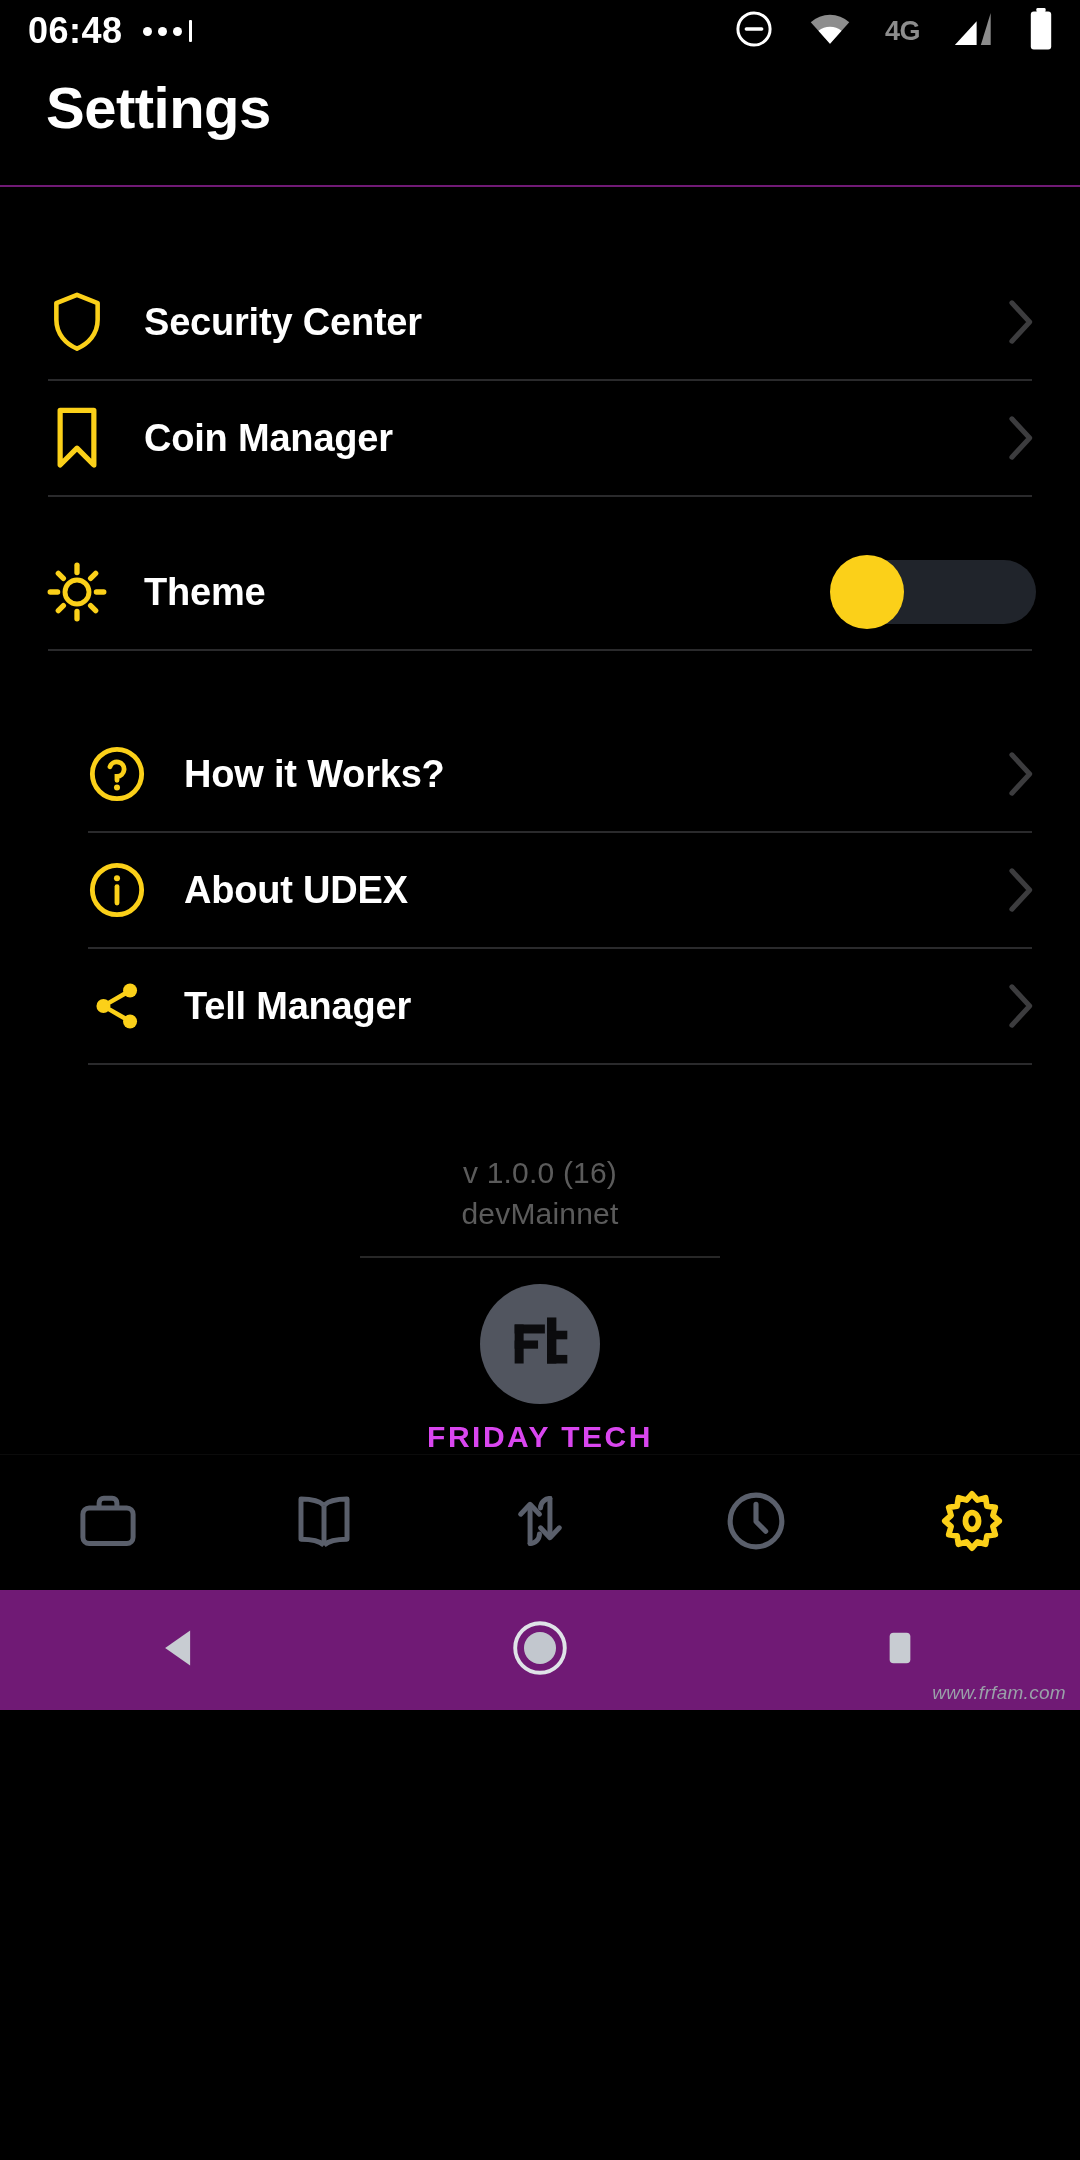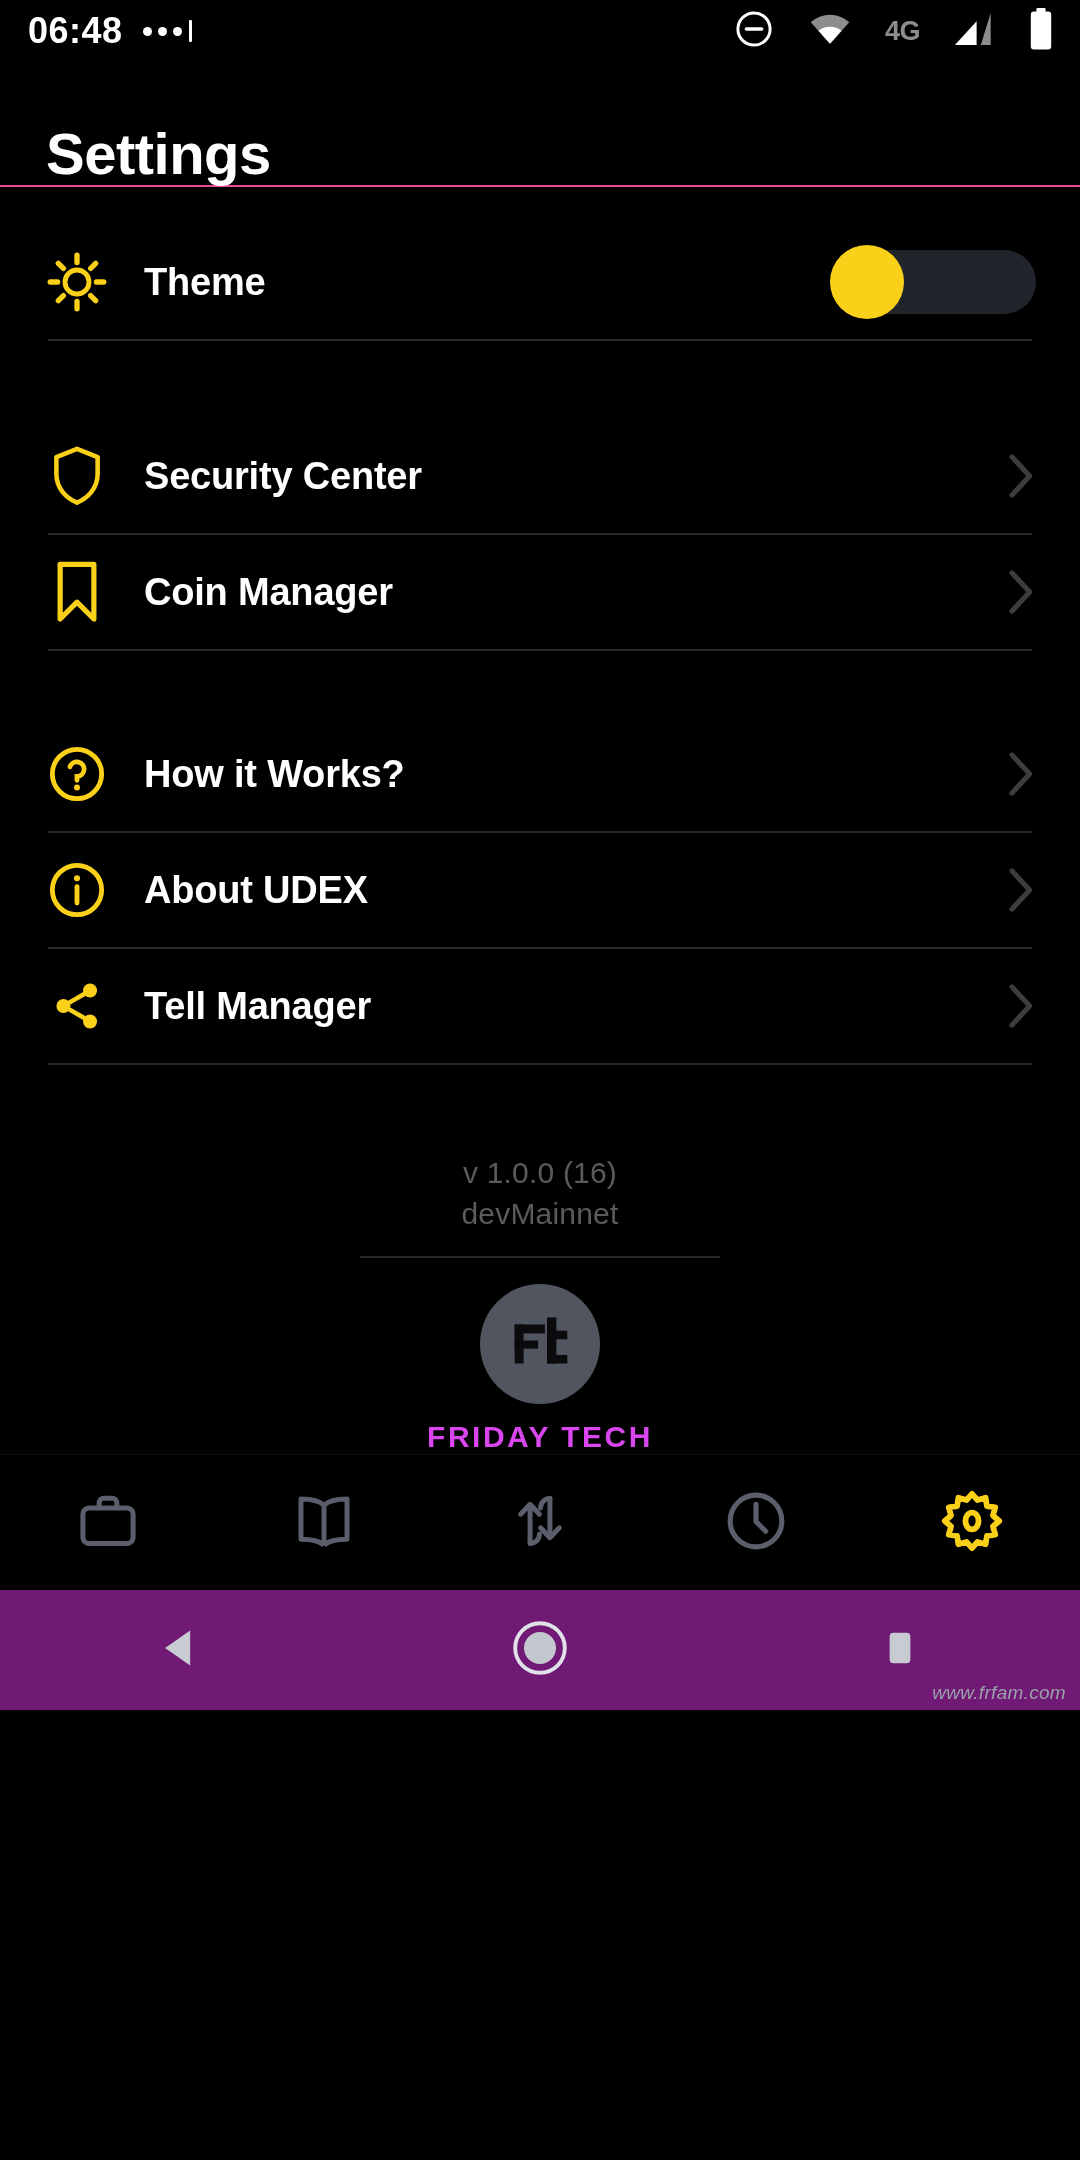--- a/index.html
+++ b/index.html
@@ -43,35 +43,35 @@
   .sb-spacer { flex:1; }
   .sb-right { display:flex; align-items:center; gap:33px; }
   .sb-4g {
     font-size:27px; font-weight:700; color:#8d8d8d;
     letter-spacing:-.5px; line-height:1;
   }
 
   
   .header {
     flex:0 0 125px;
-    display:flex; align-items:flex-end;
+    display:flex; align-items:flex-start;
     padding:16px 0 0 46px;
-    border-bottom:2px solid #ec4899;
+    border-bottom:2px solid #701a75;
   }
   .header h1 {
     font-size:58px; font-weight:700; color:#fff;
     letter-spacing:-.5px; line-height:1.05;
   }
 
   
   .content { flex:1; display:flex; flex-direction:column; position:relative; }
   .group { padding:0 0 0 0; }
   .group.g1 { margin-top:78px; }
   .group.g2 { margin-top:38px; }
-  .group.g3 { margin-top:66px; }
+  .group.g3 { margin-top:66px;margin-left:40px; }
 
   .row {
     height:114px;
     display:flex; align-items:center;
     padding:0 44px 0 46px;
     position:relative;
   }
   .row .ico {
     width:62px; flex:0 0 62px;
     display:flex; align-items:center; justify-content:center;
@@ -202,20 +202,55 @@
         </svg>
       </span>
     </span>
   </div>
 
   <div class="header">
     <h1>Settings</h1>
   </div>
 
   <div class="content">
+
+    <div class="group g1">
+
+      <div class="row">
+        <span class="ico">
+          <svg width="54" height="60" viewBox="0 0 22 25">
+            <path d="M11 1.2 L19.6 4.6 L19.6 11.6 C19.6 17.6 15.6 21.6 11 23.6 C6.4 21.6 2.4 17.6 2.4 11.6 L2.4 4.6 Z" fill="none" stroke="#FBD019" stroke-width="1.9" stroke-linejoin="round"></path>
+          </svg>
+        </span>
+        <span class="label">Security Center</span>
+        <span class="chev">
+          <svg width="30" height="48" viewBox="0 0 12 20">
+            <path d="M2.2 2 L9.6 10 L2.2 18" fill="none" stroke="#3c3c3e" stroke-width="2.1" stroke-linecap="round" stroke-linejoin="round"></path>
+          </svg>
+        </span>
+      </div>
+
+      <div class="divider"></div>
+
+      <div class="row">
+        <span class="ico">
+          <svg width="50" height="62" viewBox="0 0 20 25">
+            <path d="M3.2 1.4 L16.8 1.4 L16.8 23.4 L10 16.6 L3.2 23.4 Z" fill="none" stroke="#FBD019" stroke-width="2.1" stroke-linejoin="round"></path>
+          </svg>
+        </span>
+        <span class="label">Coin Manager</span>
+        <span class="chev">
+          <svg width="30" height="48" viewBox="0 0 12 20">
+            <path d="M2.2 2 L9.6 10 L2.2 18" fill="none" stroke="#3c3c3e" stroke-width="2.1" stroke-linecap="round" stroke-linejoin="round"></path>
+          </svg>
+        </span>
+      </div>
+
+      <div class="divider"></div>
+    </div>
 
     <div class="group g2">
       <div class="row">
         <span class="ico">
           <svg width="60" height="60" viewBox="0 0 26 26">
             <circle cx="13" cy="13" r="5.2" fill="none" stroke="#FBD019" stroke-width="2.1"></circle>
             <g stroke="#FBD019" stroke-width="2.3" stroke-linecap="round">
               <line x1="13" y1="1.4" x2="13" y2="4.6"></line>
               <line x1="13" y1="21.4" x2="13" y2="24.6"></line>
               <line x1="1.4" y1="13" x2="4.6" y2="13"></line>
@@ -229,55 +264,20 @@
         </span>
         <span class="label">Theme</span>
         <span class="toggle">
           <span class="track"></span>
           <span class="knob"></span>
         </span>
       </div>
       <div class="divider"></div>
     </div>
 
-    <div class="group g1">
-
-      <div class="row">
-        <span class="ico">
-          <svg width="54" height="60" viewBox="0 0 22 25">
-            <path d="M11 1.2 L19.6 4.6 L19.6 11.6 C19.6 17.6 15.6 21.6 11 23.6 C6.4 21.6 2.4 17.6 2.4 11.6 L2.4 4.6 Z" fill="none" stroke="#FBD019" stroke-width="1.9" stroke-linejoin="round"></path>
-          </svg>
-        </span>
-        <span class="label">Security Center</span>
-        <span class="chev">
-          <svg width="30" height="48" viewBox="0 0 12 20">
-            <path d="M2.2 2 L9.6 10 L2.2 18" fill="none" stroke="#3c3c3e" stroke-width="2.1" stroke-linecap="round" stroke-linejoin="round"></path>
-          </svg>
-        </span>
-      </div>
-
-      <div class="divider"></div>
-
-      <div class="row">
-        <span class="ico">
-          <svg width="50" height="62" viewBox="0 0 20 25">
-            <path d="M3.2 1.4 L16.8 1.4 L16.8 23.4 L10 16.6 L3.2 23.4 Z" fill="none" stroke="#FBD019" stroke-width="2.1" stroke-linejoin="round"></path>
-          </svg>
-        </span>
-        <span class="label">Coin Manager</span>
-        <span class="chev">
-          <svg width="30" height="48" viewBox="0 0 12 20">
-            <path d="M2.2 2 L9.6 10 L2.2 18" fill="none" stroke="#3c3c3e" stroke-width="2.1" stroke-linecap="round" stroke-linejoin="round"></path>
-          </svg>
-        </span>
-      </div>
-
-      <div class="divider"></div>
-    </div>
-
     <div class="group g3">
 
       <div class="row">
         <span class="ico">
           <svg width="58" height="58" viewBox="0 0 24 24">
             <circle cx="12" cy="12" r="10.2" fill="none" stroke="#FBD019" stroke-width="2"></circle>
             <path d="M9.1 9.0 A3.0 3.0 0 1 1 12 13.0 L12 14.6" fill="none" stroke="#FBD019" stroke-width="2" stroke-linecap="round"></path>
             <circle cx="12" cy="17.6" r="1.25" fill="#FBD019"></circle>
           </svg>
         </span>

